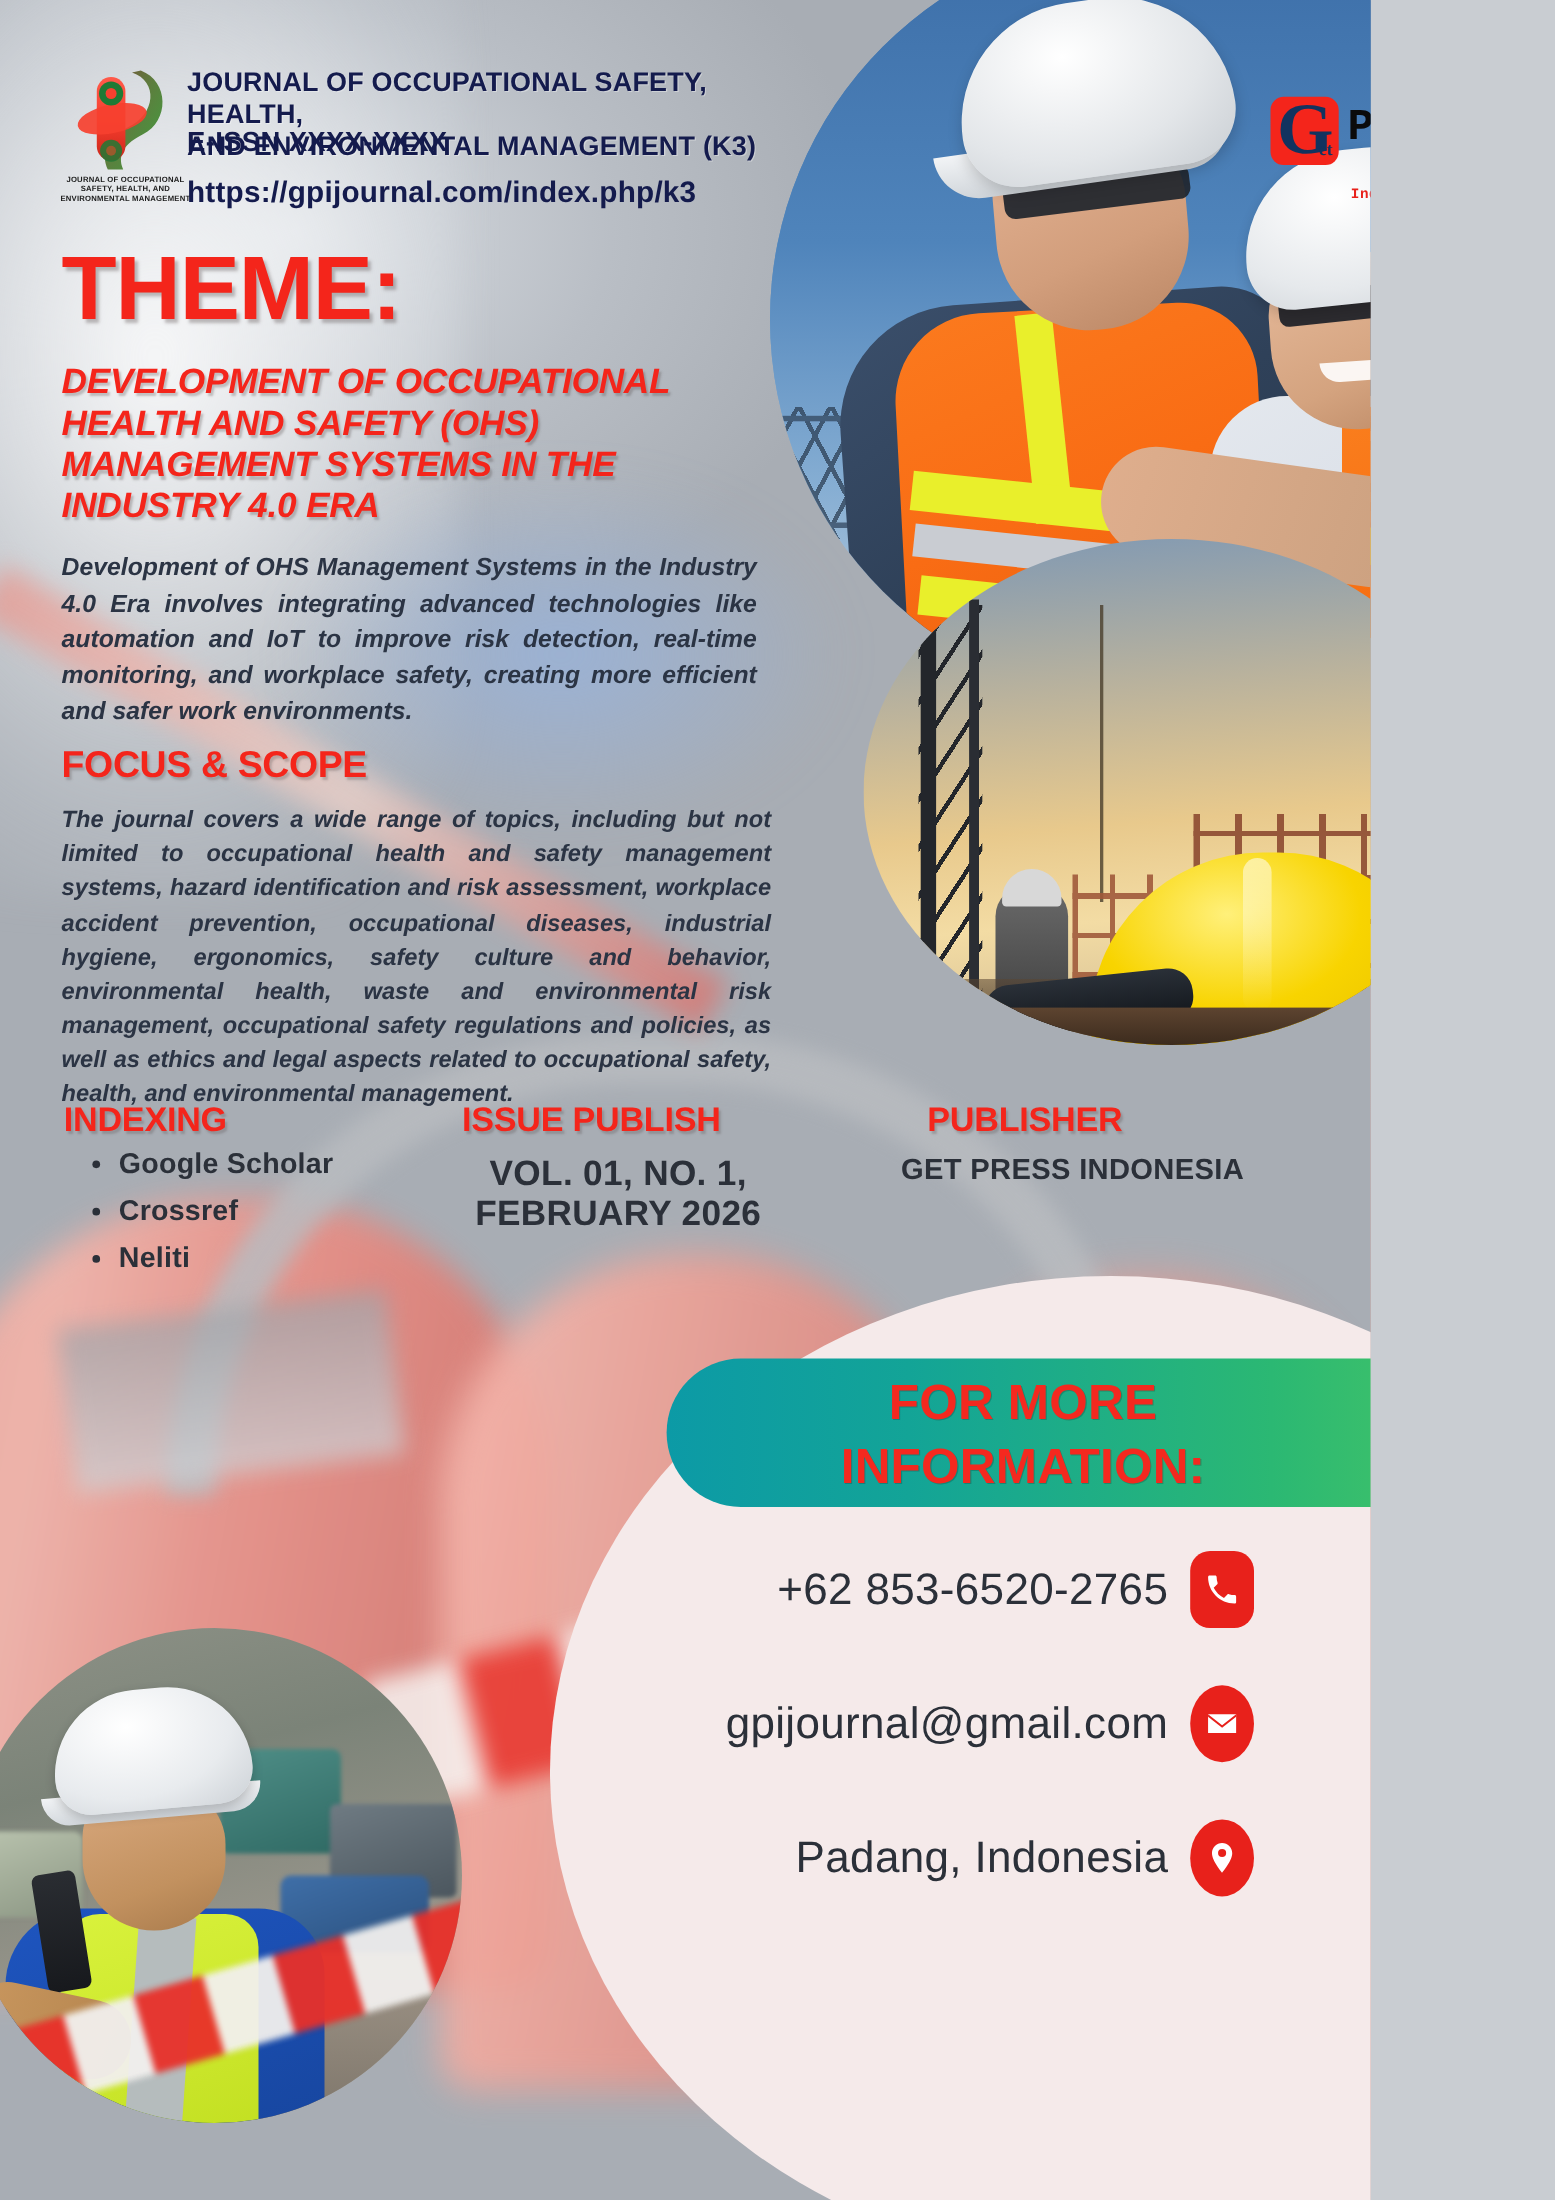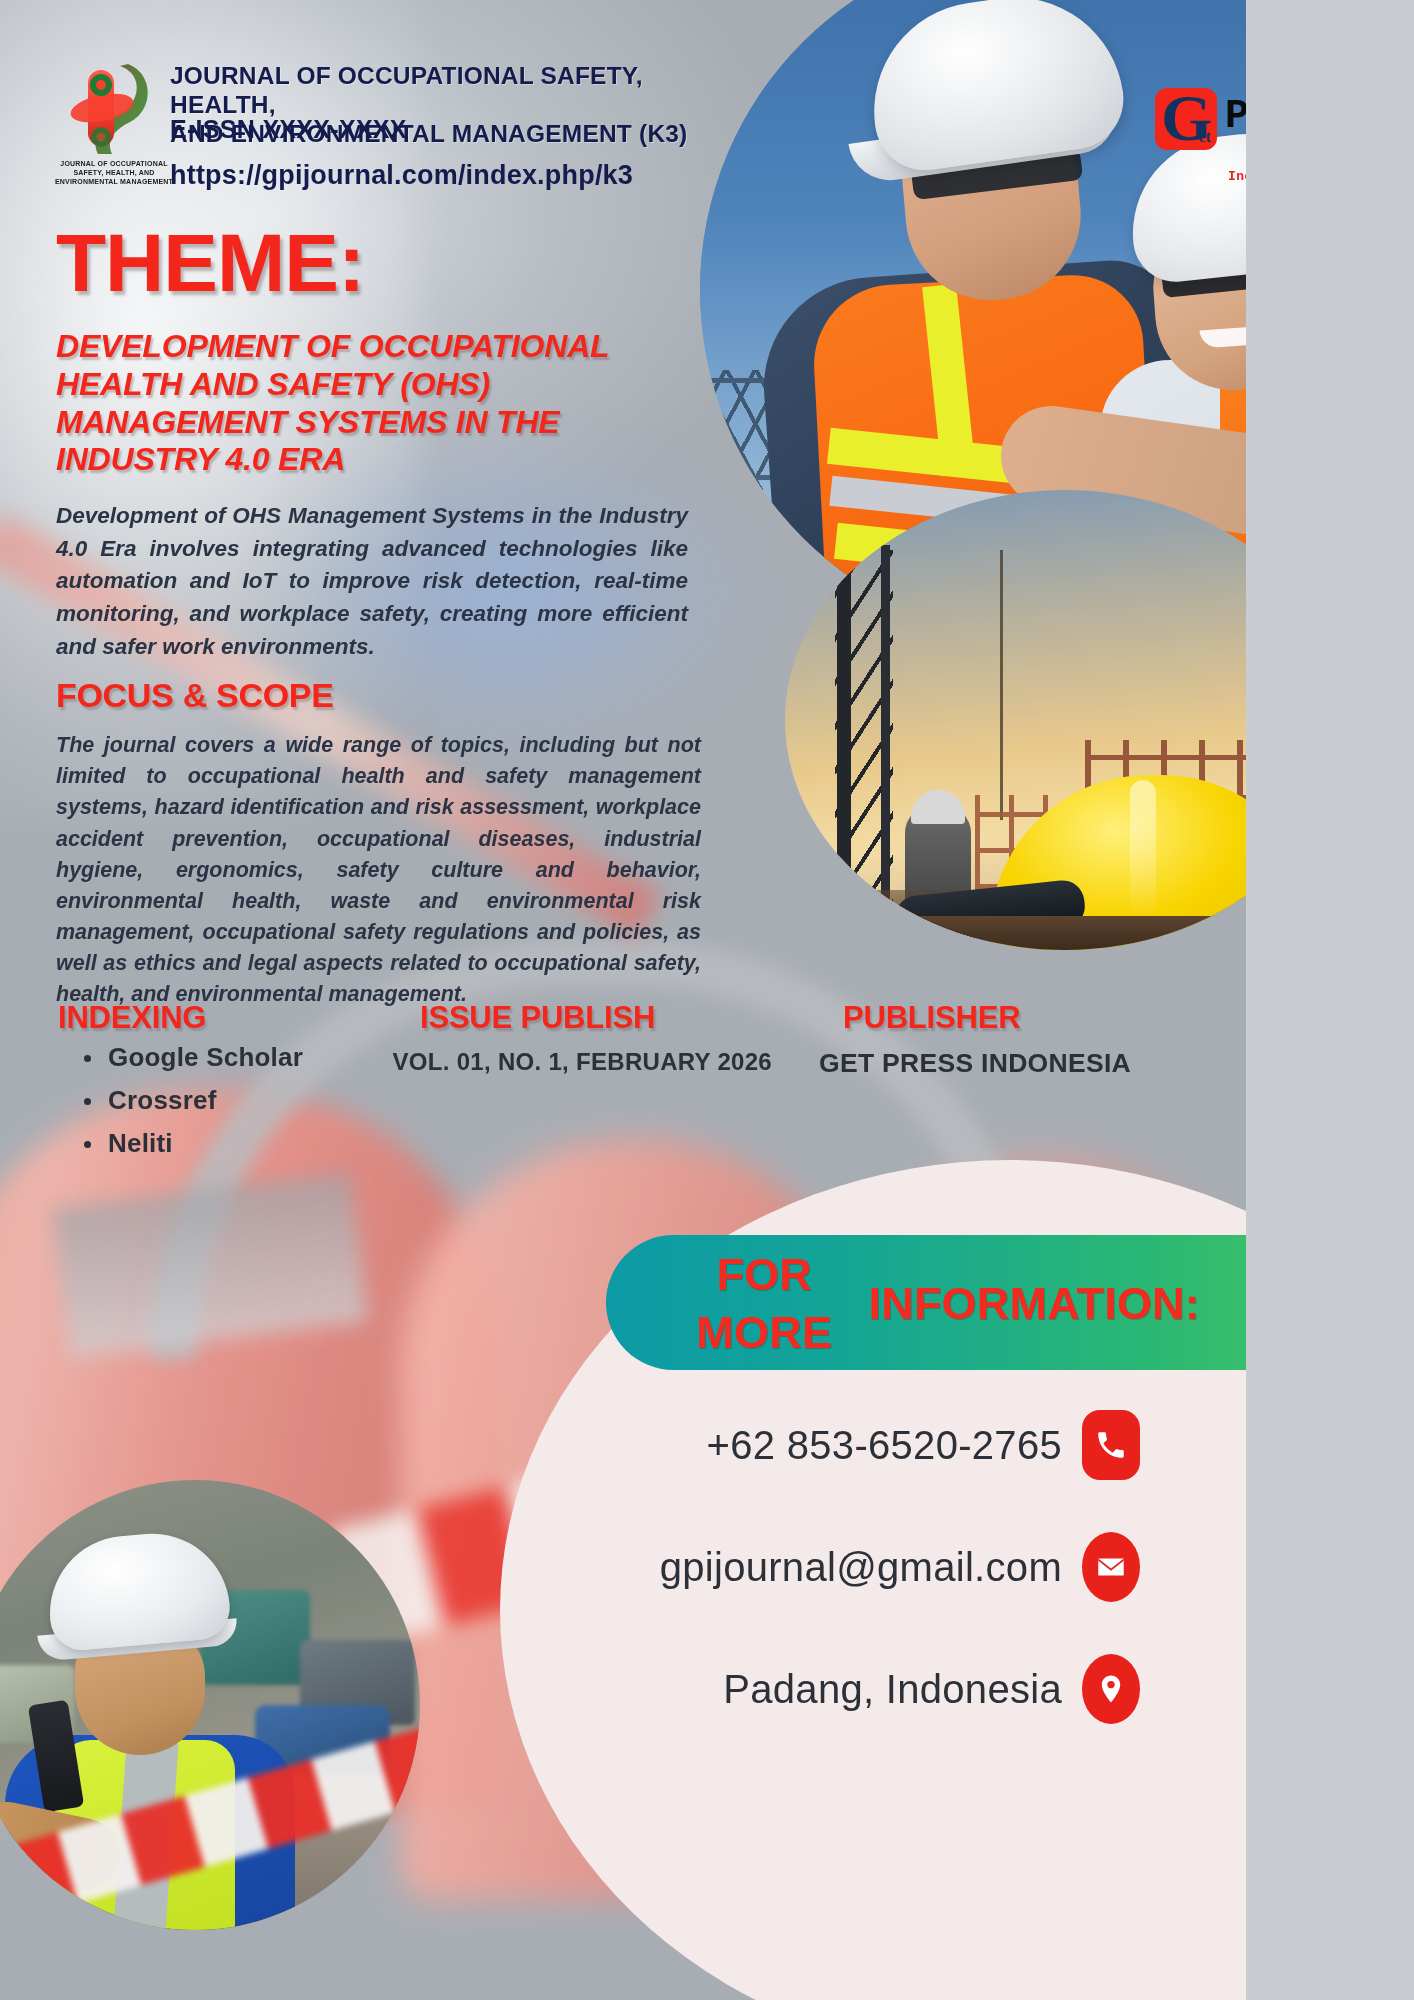--- a/index.html
+++ b/index.html
@@ -237,21 +237,21 @@
   }
   .contact-inner { position:absolute; left:0; top:0; width:1020px; height:900px; }
 
   .fmi-pill {
     position:absolute; left:106px; top:75px; width:1000px; height:135px;
     border-radius:70px;
     background:linear-gradient(90deg,#0c9aa6 0%,#13a497 22%,#2bb873 55%,#4cc863 78%,#57cc5e 100%);
   }
   .fmi-text {
     position:absolute; left:160px; top:78px; width:540px; height:132px;
-    display:flex; align-items:center; justify-content:center;
+    display:flex; flex-direction:column; align-items:center; justify-content:center;
     color:#f4291f; font-weight:800; font-size:45px; line-height:1.28;
     letter-spacing:.2px; text-align:center;
     text-shadow:1px 1px 0 rgba(0,0,0,.18);
   }
 
   .contact-rows { position:absolute; left:40px; top:250px; width:600px; }
   .c-row { display:flex; align-items:center; justify-content:flex-end; gap:20px; margin-bottom:52px; }
   .c-text { font-size:40px; color:#2b3039; letter-spacing:.3px; font-weight:400; }
   .c-icon { width:58px; height:70px; border-radius:18px; background:#e8211b;
             display:flex; align-items:center; justify-content:center; flex:0 0 auto; }
@@ -315,22 +315,22 @@
     font-size:26px; font-weight:600; color:#2b3039; margin-bottom:12px;
     position:relative; padding-left:30px; letter-spacing:.2px;
   }
   .idx-list li:before {
     content:""; position:absolute; left:6px; top:13px; width:7px; height:7px;
     border-radius:50%; background:#2b3039;
   }
 
   .issue-head { left:420px; top:1000px; }
   .issue-val {
-    position:absolute; left:352px; top:1048px; width:420px; text-align:right;
-    font-size:24px; font-weight:600; color:#2b3039; letter-spacing:.3px;
+    position:absolute; left:352px; top:1048px; width:420px; text-align:center;
+    font-size:32px; font-weight:600; color:#2b3039; letter-spacing:.3px;
   }
 
   .pub-head { left:843px; top:1000px; }
   .pub-val {
     position:absolute; left:760px; top:1048px; width:430px; text-align:center;
     font-size:26.5px; font-weight:600; color:#2b3039; letter-spacing:.3px;
   }
 
   
   .gpress { position:absolute; left:1155px; top:88px; width:240px; height:80px; }

